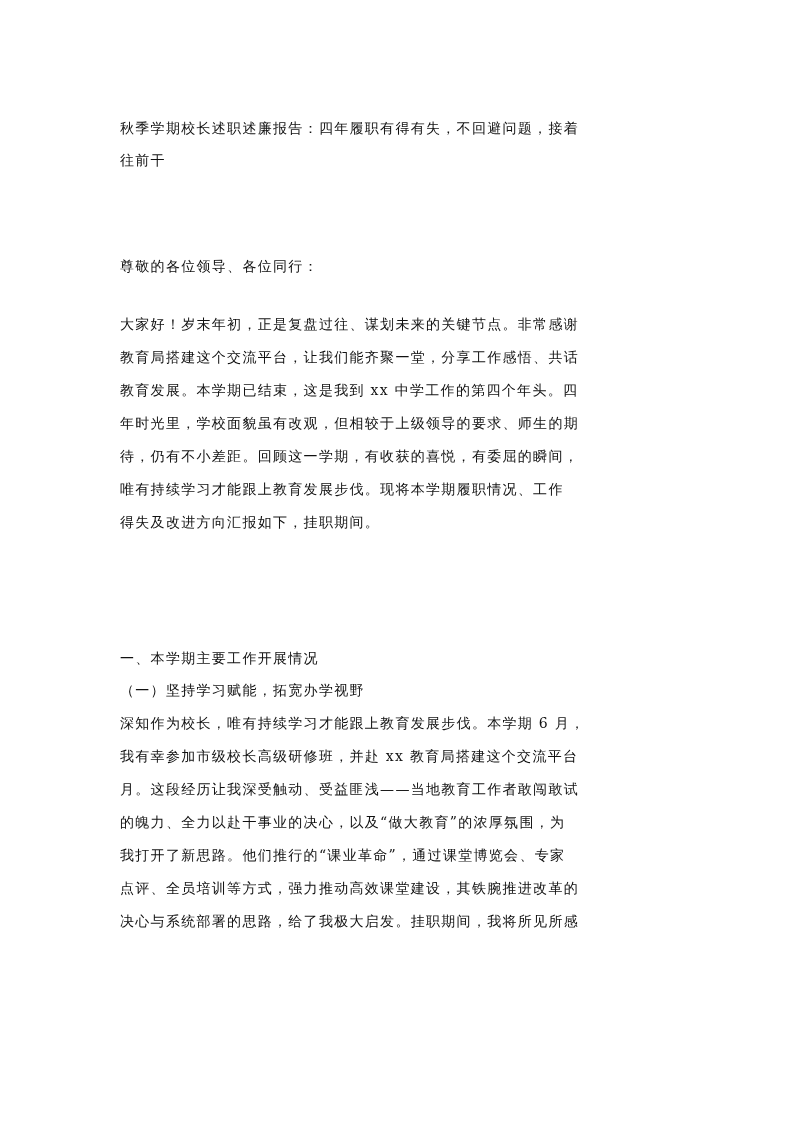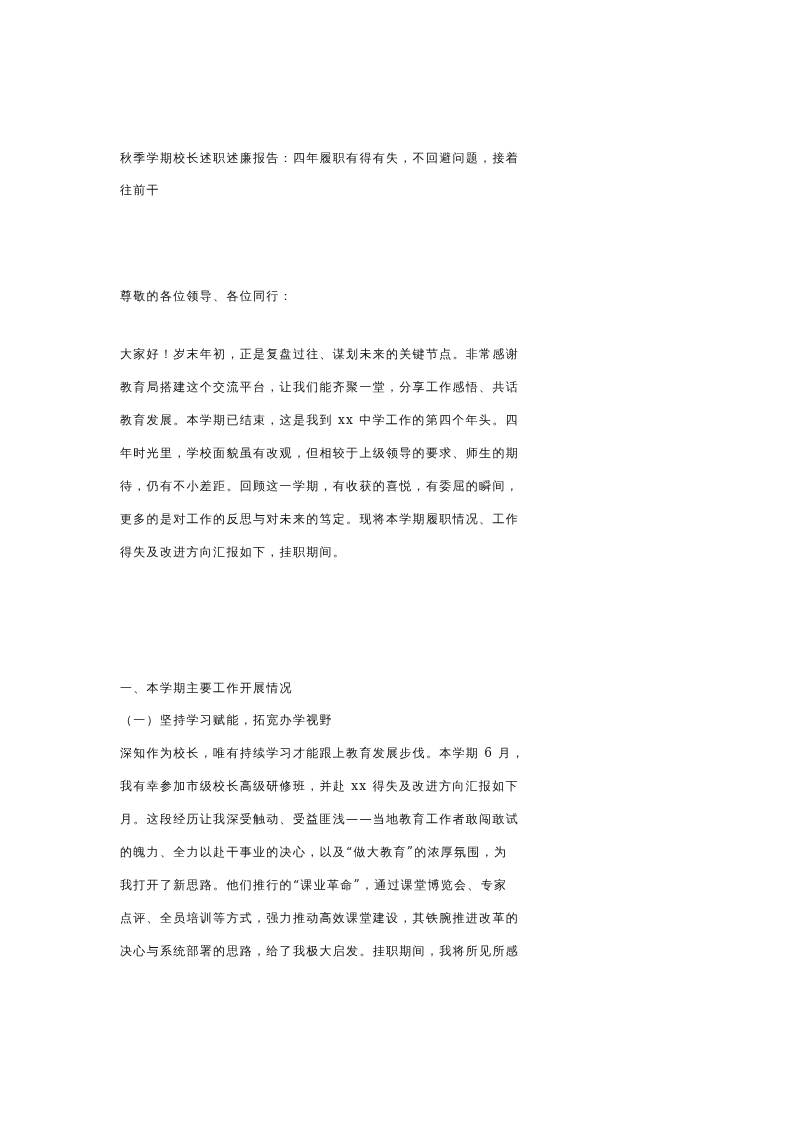--- a/index.html
+++ b/index.html
@@ -1,40 +1,40 @@
 <!DOCTYPE html>
 <html><head>
 <meta charset="utf-8">
 <style>
   html, body { margin: 0; padding: 0; background: #ffffff; }
   body { width: 793px; height: 1122px; position: relative; overflow: hidden;
          font-family: "DejaVu Serif", "Liberation Serif", serif; color: #111; }
   .page { position: absolute; left: 120px; top: 0; width: 560px; }
-  .line { position: absolute; left: 0; font-size: 12px; line-height: 20px; white-space: nowrap; letter-spacing: 1.3px; margin-top: 30px; }
+  .line { position: absolute; left: 0; font-size: 14px; line-height: 20px; white-space: nowrap; letter-spacing: 1.3px; }
 </style>
 </head>
 <body>
 
 <div class="page">
   <div class="line" style="top:118px">秋季学期校长述职述廉报告：四年履职有得有失，不回避问题，接着</div>
   <div class="line" style="top:150px">往前干</div>
 
   <div class="line" style="top:256px">尊敬的各位领导、各位同行：</div>
 
   <div class="line" style="top:314px">大家好！岁末年初，正是复盘过往、谋划未来的关键节点。非常感谢</div>
   <div class="line" style="top:347px">教育局搭建这个交流平台，让我们能齐聚一堂，分享工作感悟、共话</div>
   <div class="line" style="top:380px">教育发展。本学期已结束，这是我到 xx 中学工作的第四个年头。四</div>
   <div class="line" style="top:413px">年时光里，学校面貌虽有改观，但相较于上级领导的要求、师生的期</div>
   <div class="line" style="top:446px">待，仍有不小差距。回顾这一学期，有收获的喜悦，有委屈的瞬间，</div>
-  <div class="line" style="top:479px">更多的是对工作的反思与对未来的笃定。现将本学期履职情况、工作</div>
+  <div class="line" style="top:479px">唯有持续学习才能跟上教育发展步伐。现将本学期履职情况、工作</div>
   <div class="line" style="top:512px">得失及改进方向汇报如下，挂职期间。</div>
 
   <div class="line" style="top:648px">一、本学期主要工作开展情况</div>
   <div class="line" style="top:680px">（一）坚持学习赋能，拓宽办学视野</div>
 
   <div class="line" style="top:713px">深知作为校长，唯有持续学习才能跟上教育发展步伐。本学期 6 月，</div>
-  <div class="line" style="top:746px">我有幸参加市级校长高级研修班，并赴 xx 得失及改进方向汇报如下</div>
+  <div class="line" style="top:746px">我有幸参加市级校长高级研修班，并赴 xx 教育局搭建这个交流平台</div>
   <div class="line" style="top:779px">月。这段经历让我深受触动、受益匪浅——当地教育工作者敢闯敢试</div>
   <div class="line" style="top:812px">的魄力、全力以赴干事业的决心，以及“做大教育”的浓厚氛围，为</div>
   <div class="line" style="top:845px">我打开了新思路。他们推行的“课业革命”，通过课堂博览会、专家</div>
   <div class="line" style="top:878px">点评、全员培训等方式，强力推动高效课堂建设，其铁腕推进改革的</div>
   <div class="line" style="top:911px">决心与系统部署的思路，给了我极大启发。挂职期间，我将所见所感</div>
 </div>
 
 </body></html>

